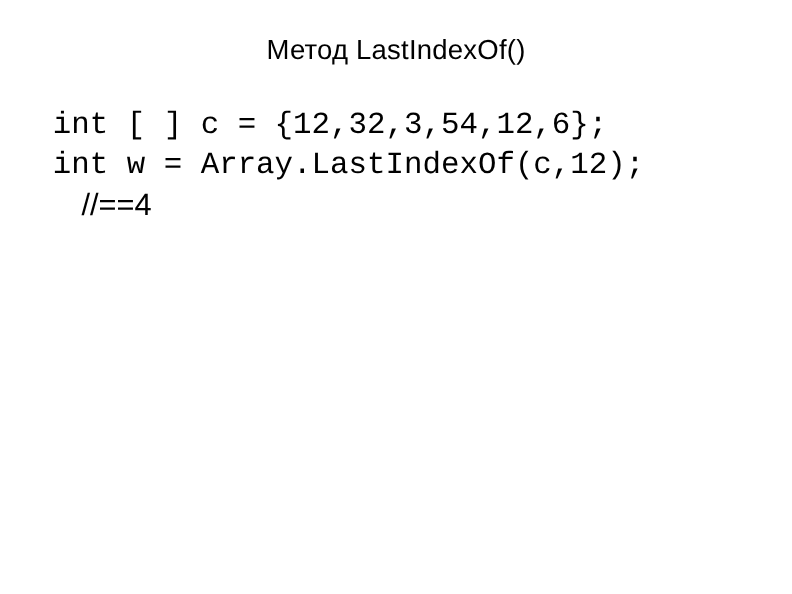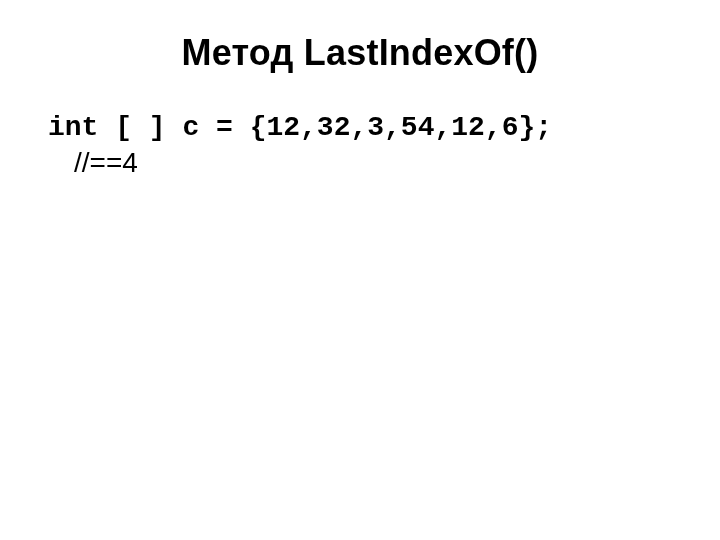--- a/index.html
+++ b/index.html
@@ -12,53 +12,54 @@
     color: #000000;
   }
   .slide {
     box-sizing: border-box;
     width: 720px;
     height: 540px;
     padding: 24px 48px 0 48px;
   }
   .title {
     text-align: center;
-    font-weight: bold;
-    font-size: 36px;
+    font-weight: normal;
+    font-size: 25px;
     margin: 8px 0 36px 0;
     letter-spacing: 0.2px;
   }
   .body {
     font-size: 28px;
     line-height: 1.22;
   }
   .para {
     margin: 0 0 40px 0;
     text-indent: -26px;
     padding-left: 26px;
   }
   .code {
     font-family: "Courier New", Courier, monospace;
-    font-weight: bold;
+    font-weight: normal;
     font-size: 28px;
     white-space: pre;
     line-height: 1.28;
   }
   .comment {
     font-family: Arial, Helvetica, sans-serif;
     font-weight: normal;
     font-size: 28px;
     display: block;
     padding-left: 26px;
   }
 </style>
 </head>
 <body>
 
 <div class="slide">
   <h1 class="title">Метод LastIndexOf()</h1>
   <div class="body">
     <div>
       <div class="code">int [ ] c = {12,32,3,54,12,6};</div>
+      <div class="code">int w = Array.LastIndexOf(c,12);</div>
       <span class="comment">//==4</span>
     </div>
   </div>
 </div>
 
 </body></html>

